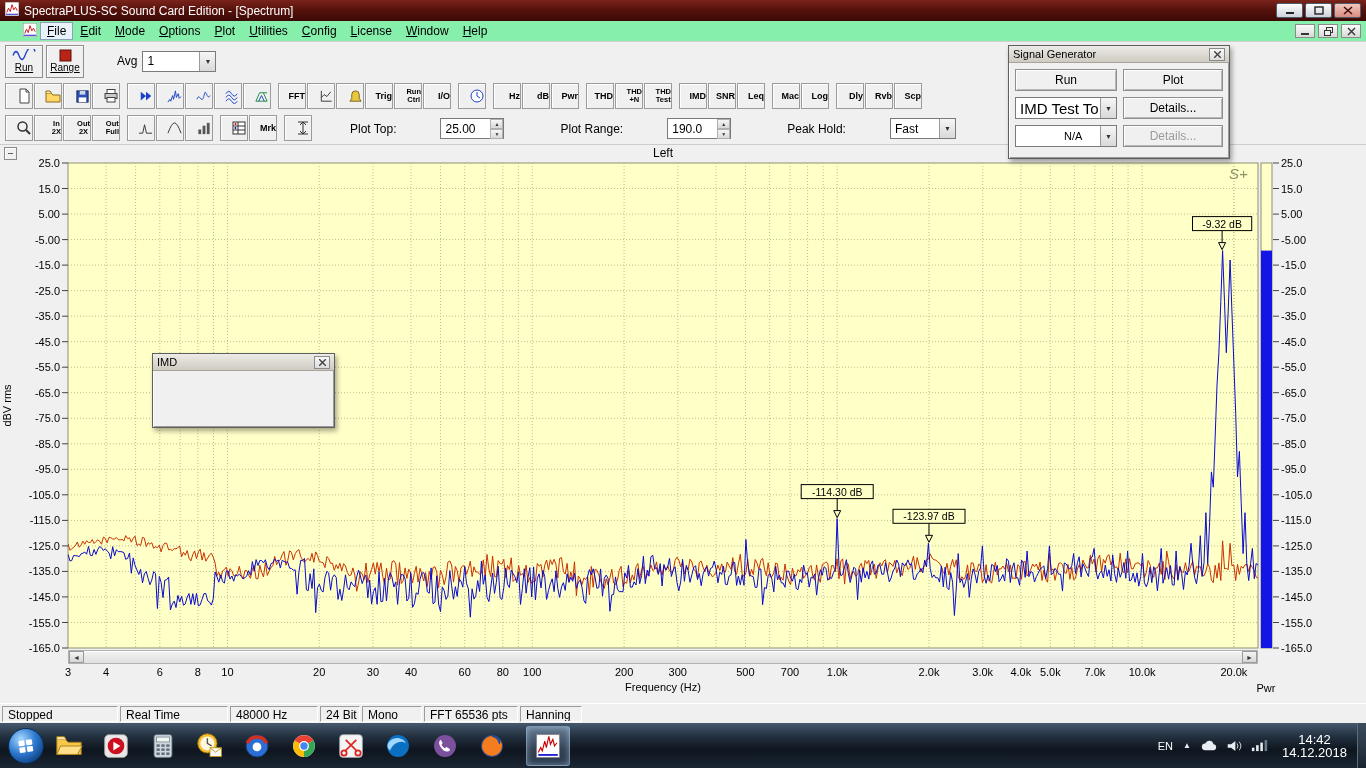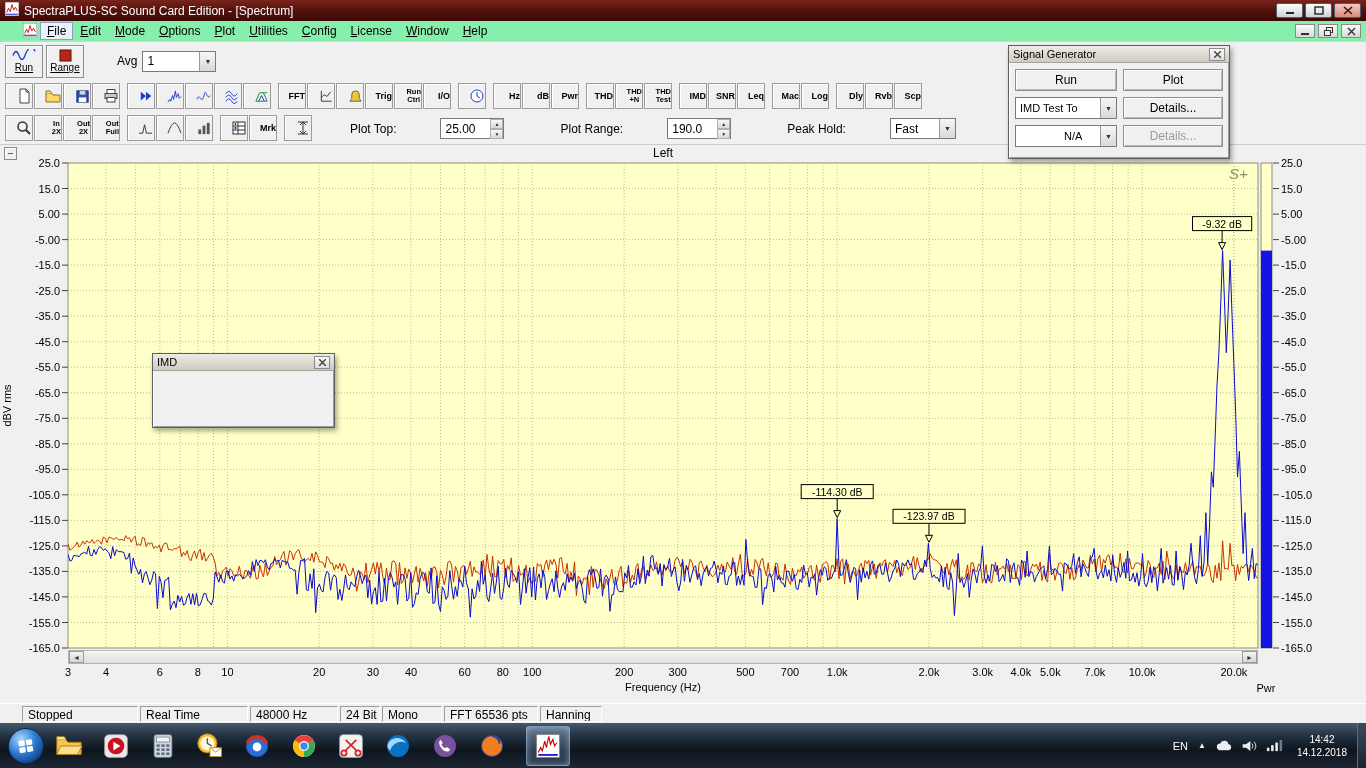--- a/index.html
+++ b/index.html
@@ -56,33 +56,33 @@
 .closebox{margin-left:auto;width:16px;height:13px;background:linear-gradient(#f8f8f8,#dcdcdc);border:1px solid #8a8a8a;display:flex;align-items:center;justify-content:center;}
 #siggen{left:1008px;top:45px;width:222px;height:114px;z-index:50;}
 .sg-body{padding:6px;display:grid;grid-template-columns:102px 100px;gap:6px;}
 .btn3d{height:22px;background:#f0f0f0;border:1px solid #8e8e8e;box-shadow:inset 1px 1px 0 #fff,inset -1px -1px 0 #b9b9b9;display:flex;align-items:center;justify-content:center;font-size:12px;}
 .btn3d.disabled{color:#9b9b9b;}
 .sgcombo{height:22px;}
 #imdwin{left:152px;top:208px;width:183px;height:75px;z-index:40;}
 .imd-val{margin:6px 7px;background:#fff;border:1px solid #7d7d7d;box-shadow:inset 1px 1px 0 #a8a8a8;height:37px;font-size:21px;display:flex;align-items:center;padding-left:5px;}
 
 
-.status{position:absolute;left:0;top:703px;width:1366px;height:20px;background:#f0f0f0;border-top:1px solid #fff;display:flex;align-items:center;padding-left:20px;}
+.status{position:absolute;left:0;top:703px;width:1366px;height:20px;background:#f0f0f0;border-top:1px solid #fff;display:flex;align-items:center;}
 .st-cell{height:16px;margin-left:2px;padding:1px 5px;font-size:12px;border:1px solid;border-color:#9c9c9c #ffffff #ffffff #9c9c9c;white-space:nowrap;overflow:hidden;}
 
 
 .taskbar{position:absolute;left:0;top:723px;width:1366px;height:45px;background:linear-gradient(#46596d,#22303f 30%,#0e151e 60%,#1b2734);display:flex;align-items:center;}
 .orb{width:36px;height:36px;border-radius:50%;margin-left:8px;background:radial-gradient(circle at 35% 30%,#a9d9ff,#2e7ad1 45%,#0a3a78 85%);border:1px solid #082b52;display:flex;align-items:center;justify-content:center;flex:none;}
 .task-icon{width:44px;height:40px;margin-left:3px;border-radius:3px;display:flex;align-items:center;justify-content:center;flex:none;}
 .task-icon.active{margin-left:12px;background:linear-gradient(rgba(170,200,230,.40),rgba(90,120,160,.28));border:1px solid rgba(170,200,225,.55);box-shadow:inset 0 0 6px rgba(190,220,250,.5);}
 .tray{margin-left:auto;display:flex;align-items:center;color:#fff;height:100%;}
 .tray .lang{font-size:11px;margin-right:10px;margin-left:45px;}
 .tray .tico{margin-right:8px;display:flex;align-items:center;}
 .tray .arrowup{font-size:8px;color:#e8eef4;margin-right:10px;}
-.clock{text-align:center;font-size:10px;line-height:13px;margin:0 10px 0 6px;}
+.clock{text-align:center;font-size:13px;line-height:13px;margin:0 10px 0 6px;}
 .showdesk{width:9px;height:100%;border-left:1px solid #5c6c7e;background:linear-gradient(#3c4c5e,#1a2430);}
 u{text-decoration:underline;}
 </style>
 </head>
 <body>
 
 <div id="root">
 
   <div class="titlebar">
     <span><svg width="14" height="14" viewBox="0 0 16 16">
@@ -642,21 +642,21 @@
       <span class="closebox">
           <svg width="7" height="7">
             <path d="M0 0l7 7M7 0L0 7" stroke="#444" stroke-width="1.4"></path>
           </svg>
         </span>
     </div>
     <div class="sg-body">
       <div class="btn3d">Run</div>
       <div class="btn3d">Plot</div>
       <div class="combo sgcombo">
-        <span class="cval" style="font-size:11px;">IMD Test To</span>
+        <span class="cval" style="font-size:15px;">IMD Test To</span>
         <span class="arrow">▼</span>
       </div>
       <div class="btn3d">Details...</div>
       <div class="combo sgcombo">
         <span class="cval" style="font-size:11px;padding-left:44px;">N/A</span>
         <span class="arrow">▼</span>
       </div>
       <div class="btn3d disabled">Details...</div>
     </div>
   </div>

